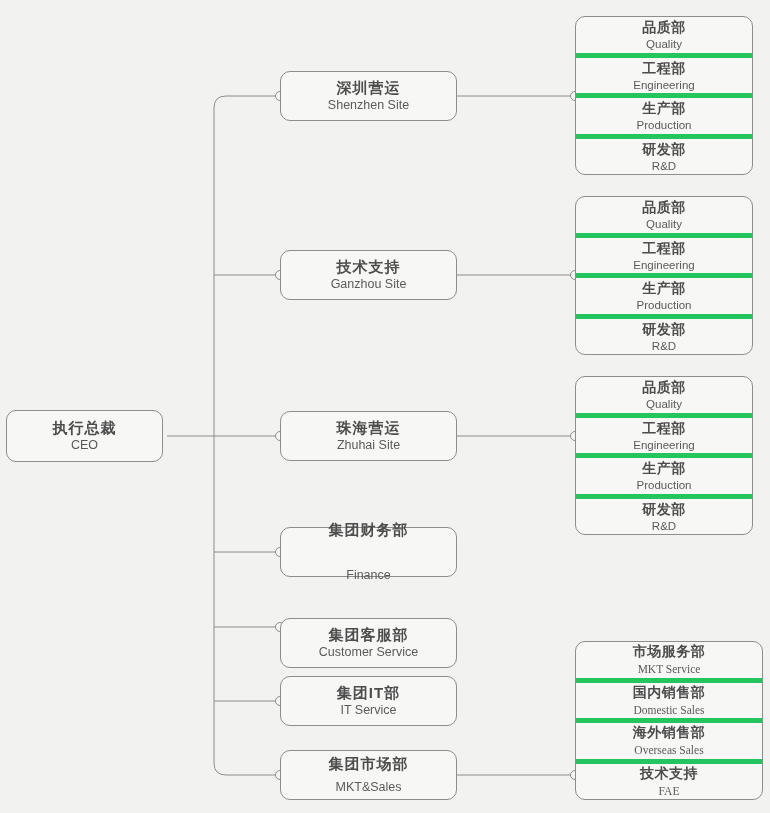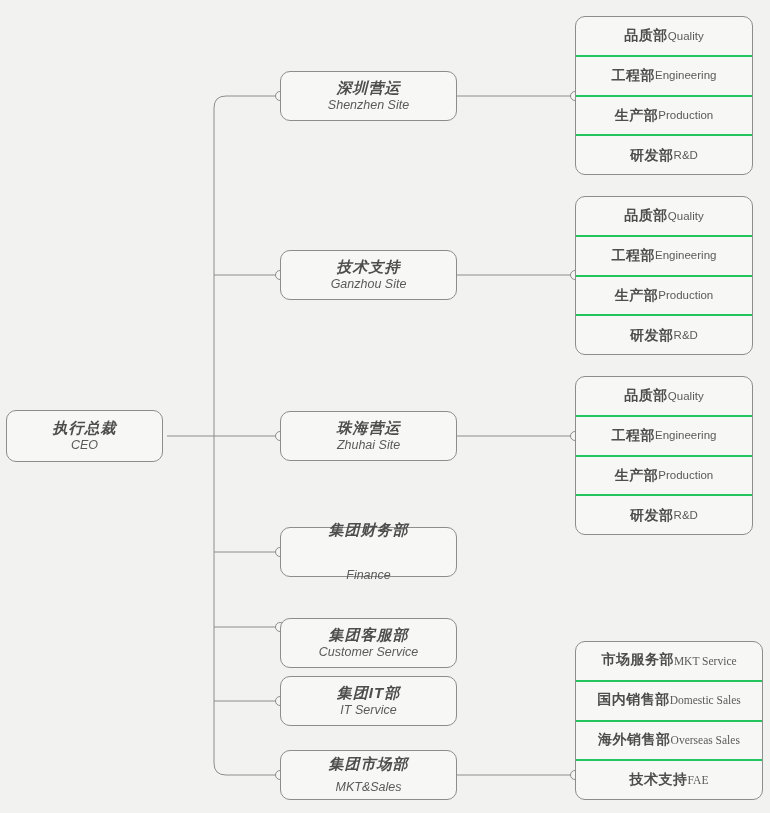--- a/index.html
+++ b/index.html
@@ -16,21 +16,20 @@
   .node {
     position: absolute;
     background: #f7f8f5;
     border: 1px solid #8c8d8c;
     border-radius: 10px;
     display: flex;
     flex-direction: column;
     align-items: center;
     justify-content: center;
     text-align: center;
-    font-style: italic;
   }
   .zh {
     font-size: 15px;
     font-weight: 600;
     color: #4d4d4d;
     letter-spacing: 1px;
     line-height: 1.35;
   }
   .en {
     font-size: 12.5px;
@@ -42,26 +41,26 @@
     background: #f7f8f5;
     border: 1px solid #8c8d8c;
     border-radius: 10px;
     display: flex;
     flex-direction: column;
     overflow: hidden;
   }
   .dept-row {
     flex: 1;
     display: flex;
-    flex-direction: row;
+    flex-direction: column;
     align-items: center;
     justify-content: center;
     text-align: left;
   }
-  .dept-row + .dept-row { border-top: 2px solid #22c55e; }
+  .dept-row + .dept-row { border-top: 5px solid #22c55e; }
   .dept-row .zh { font-size: 14px; letter-spacing: 0.5px; }
   .dept-row .en { font-size: 11.5px; }
 </style>
 </head>
 <body>
 
 <div id="canvas">
 
   <svg id="connectors" width="770" height="813" viewBox="0 0 770 813" fill="none" stroke="#8c8d8c" stroke-width="1">
 

